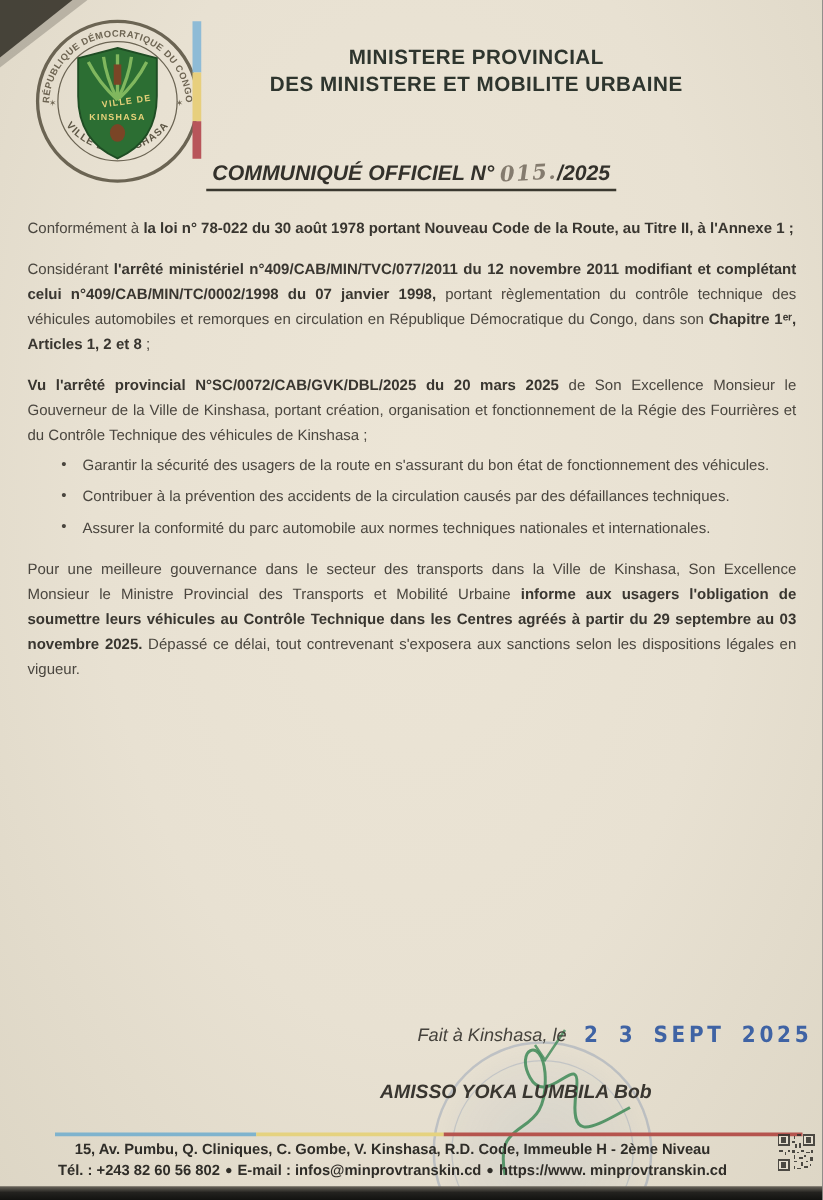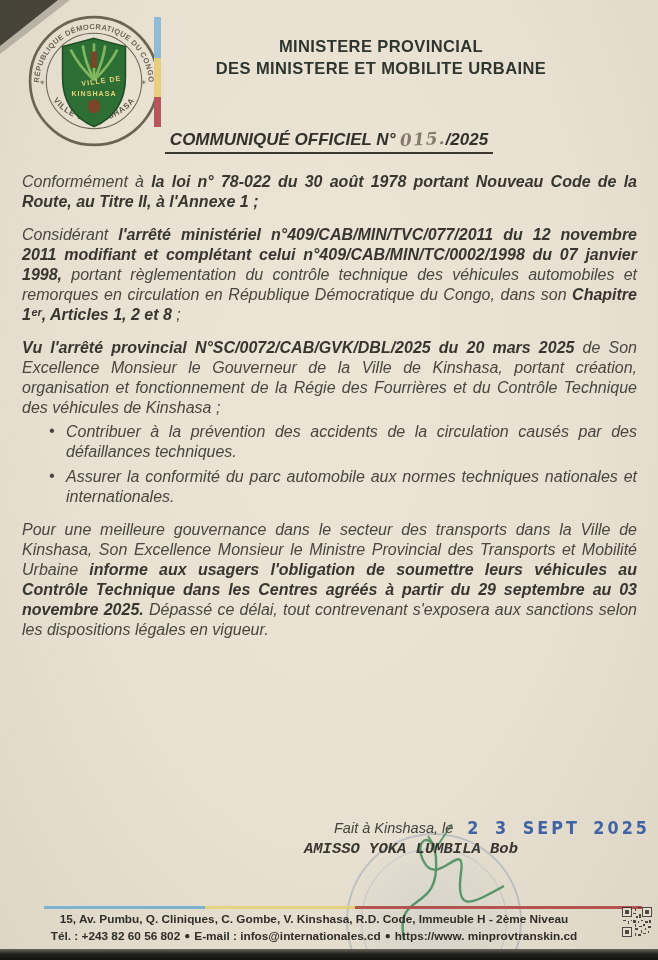--- a/index.html
+++ b/index.html
@@ -32,42 +32,42 @@
     font-size:27px; color:#39403a; letter-spacing:1px; }
 
   .doc-title { position:absolute; top:129px; left:0; width:100%; text-align:center;
     font-style:italic; font-weight:bold; font-size:17px; color:#33312b; }
   .doc-title .inner { display:inline-block; border-bottom:2.5px solid #3a382f; padding:0 5px 2px; }
   .hand-number { font-family:"DejaVu Serif", serif; color:#847b6e; display:inline-block;
     transform:rotate(-3deg); font-weight:600; letter-spacing:1px; }
 
   
   .body-content { position:absolute; top:172px; left:22px; right:21px;
-    font-style:italic; font-size:16px; line-height:20px; text-align:justify; color:#4a463f; }
+    font-size:12px; line-height:20px; text-align:justify; color:#4a463f; }
   .para { margin:0 0 13px 0; }
   .b { font-weight:bold; color:#393630; }
   ul.bullets { margin:-9px 0 13px 0; padding:0 0 0 44px; list-style:none; }
   ul.bullets li { position:relative; margin-bottom:5px; }
   ul.bullets li::before { content:"•"; position:absolute; left:-17px; top:-1px; color:#4a463f; }
 
   
   .stamp-circle { position:absolute; top:833px; left:346px; width:172px; height:172px; border-radius:50%;
     border:2px solid rgba(72,104,158,.26);
     background:radial-gradient(circle, rgba(90,125,175,.10) 0%, rgba(90,125,175,.04) 55%, rgba(90,125,175,0) 72%); }
   .stamp-circle::after { content:""; position:absolute; inset:13px; border-radius:50%;
     border:1.5px solid rgba(72,104,158,.20); }
   .signature-squiggle { position:absolute; top:818px; left:382px; width:140px; height:135px; }
 
   .sig-block { position:absolute; top:818px; left:0; right:0; }
   .fait-line { margin-left:334px; font-style:italic; font-size:14.5px; color:#45423c; }
   .date-stamp { display:inline-block; margin-left:14px; color:#3f63a4; font-weight:bold; font-style:normal;
     font-family:"DejaVu Sans", sans-serif; font-size:16px; letter-spacing:3px; word-spacing:5px;
     transform:scaleY(1.12); }
-  .signatory { margin-left:304px; margin-top:3px; font-weight:bold; font-style:italic;
-    font-size:15.5px; color:#393630;font-family:Liberation Mono, monospace; }
+  .signatory { margin-left:304px; margin-top:28px; font-weight:bold; font-style:italic;
+    font-size:15.5px; color:#393630; }
 
   
   .flag-line { position:absolute; top:906px; left:44px; right:16px; height:3px; display:flex; }
   .flag-line .fl-b { flex:27; } .flag-line .fl-y { flex:25; } .flag-line .fl-r { flex:48; }
   .addr1 { position:absolute; top:912px; left:10px; right:40px; text-align:center;
     font-weight:bold; font-size:11.8px; color:#2f2d28; }
   .addr2 { position:absolute; top:929px; left:10px; right:40px; text-align:center;
     font-weight:bold; font-size:11.8px; color:#2f2d28; }
   .dot-sep { display:inline-block; margin:0 4px; font-size:10px; vertical-align:1px; }
   .qr { position:absolute; right:6px; top:907px; width:30px; height:30px; opacity:.85; }
@@ -123,20 +123,21 @@
     <span class="inner">
       <span>COMMUNIQUÉ OFFICIEL N° </span><span class="hand-number">015.</span><span>/2025</span>
     </span>
   </div>
 
   <main class="body-content">
       <div class="para"><span>Conformément à </span><span class="b">la loi n° 78-022 du 30 août 1978 portant Nouveau Code de la Route, au Titre II, à l'Annexe 1 ;</span></div>
       <div class="para"><span>Considérant </span><span class="b">l'arrêté ministériel n°409/CAB/MIN/TVC/077/2011 du 12 novembre 2011 modifiant et complétant celui n°409/CAB/MIN/TC/0002/1998 du 07 janvier 1998,</span><span> portant règlementation du contrôle technique des véhicules automobiles et remorques en circulation en République Démocratique du Congo, dans son </span><span class="b">Chapitre 1ᵉʳ, Articles 1, 2 et 8</span><span> ;</span></div>
       <div class="para"><span class="b">Vu l'arrêté provincial N°SC/0072/CAB/GVK/DBL/2025 du 20 mars 2025</span><span> de Son Excellence Monsieur le Gouverneur de la Ville de Kinshasa, portant création, organisation et fonctionnement de la Régie des Fourrières et du Contrôle Technique des véhicules de Kinshasa ;</span></div>
       <ul class="bullets">
+        <li><span>Garantir la sécurité des usagers de la route en s'assurant du bon état de fonctionnement des véhicules.</span></li>
         <li><span>Contribuer à la prévention des accidents de la circulation causés par des défaillances techniques.</span></li>
         <li><span>Assurer la conformité du parc automobile aux normes techniques nationales et internationales.</span></li>
       </ul>
       <div class="para"><span>Pour une meilleure gouvernance dans le secteur des transports dans la Ville de Kinshasa, Son Excellence Monsieur le Ministre Provincial des Transports et Mobilité Urbaine </span><span class="b">informe aux usagers l'obligation de soumettre leurs véhicules au Contrôle Technique dans les Centres agréés à partir du 29 septembre au 03 novembre 2025.</span><span> Dépassé ce délai, tout contrevenant s'exposera aux sanctions selon les dispositions légales en vigueur.</span></div>
     </main>
 
   <div class="stamp-circle"></div>
   <svg class="signature-squiggle" viewBox="0 0 140 135">
     <path d="M22 122 C12 70 58 98 54 40 C51 10 30 22 42 44 C56 70 84 18 79 55 C73 98 92 84 122 68" fill="none" stroke="#3e8a57" stroke-width="2.4" opacity="0.85"></path>
     <path d="M46 18 L54 30 L70 6" fill="none" stroke="#3e8a57" stroke-width="2" opacity="0.8"></path>
@@ -149,21 +150,21 @@
     <div class="signatory">AMISSO YOKA LUMBILA Bob</div>
   </div>
 
   <div class="flag-line">
     <span class="fl-b" style="background:#7fb3cd"></span>
     <span class="fl-y" style="background:#e5d27f"></span>
     <span class="fl-r" style="background:#b5544e"></span>
   </div>
   <div class="addr1">15, Av. Pumbu, Q. Cliniques, C. Gombe, V. Kinshasa, R.D. Code, Immeuble H - 2ème Niveau</div>
   <div class="addr2">
-    <span>Tél. : +243 82 60 56 802</span><span class="dot-sep">●</span><span>E-mail : infos@internationales.cd</span><span class="dot-sep">●</span><span>https://www. minprovtranskin.cd</span>
+    <span>Tél. : +243 82 60 56 802</span><span class="dot-sep">●</span><span>E-mail : infos@minprovtranskin.cd</span><span class="dot-sep">●</span><span>https://www. minprovtranskin.cd</span>
   </div>
   <svg class="qr" viewBox="0 0 21 21" shape-rendering="crispEdges">
     <g fill="#33312c">
       <rect x="0" y="0" width="7" height="7"></rect>
         <rect x="1" y="1" width="5" height="5" fill="#e8e1d2"></rect>
         <rect x="2" y="2" width="3" height="3"></rect>
       <rect x="14" y="0" width="7" height="7"></rect>
         <rect x="15" y="1" width="5" height="5" fill="#e8e1d2"></rect>
         <rect x="16" y="2" width="3" height="3"></rect>
       <rect x="0" y="14" width="7" height="7"></rect>

